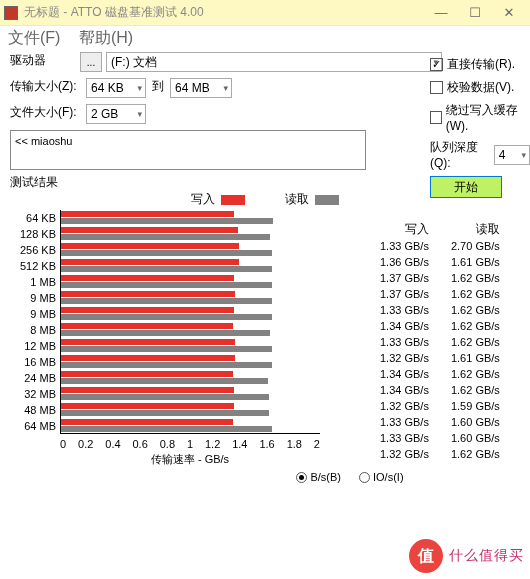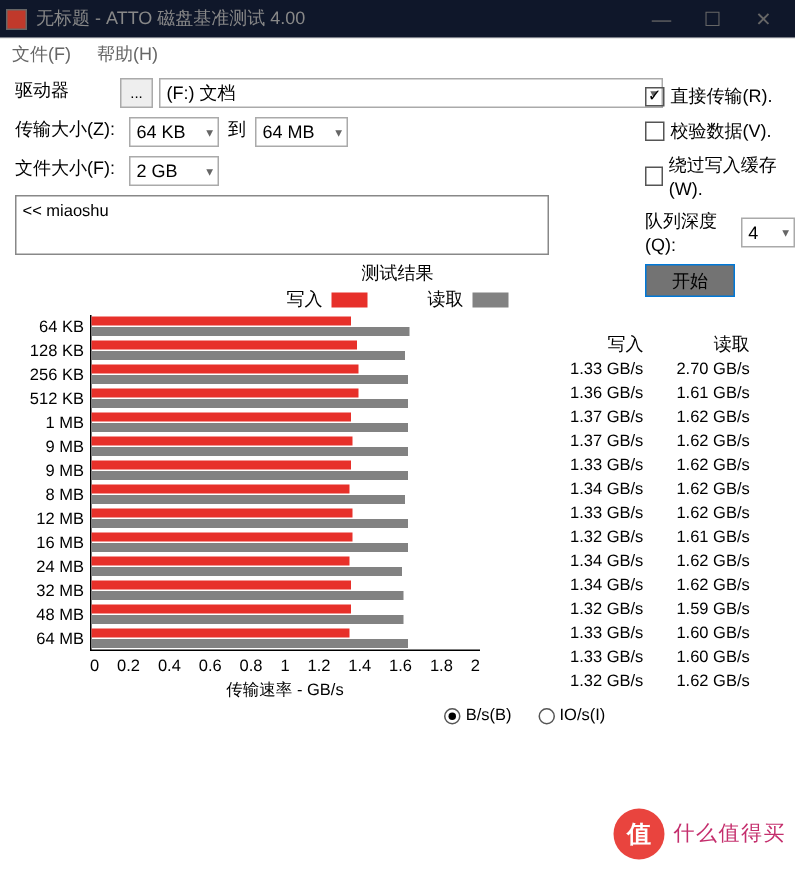--- a/index.html
+++ b/index.html
@@ -1,40 +1,40 @@
 <!DOCTYPE html>
 <html><head>
 <meta charset="utf-8">
 <style>
 * { box-sizing: border-box; margin: 0; padding: 0; font-family: "Microsoft YaHei", "SimSun", Arial, sans-serif; }
 body { width: 530px; height: 579px; background: #fff; font-size: 12px; color: #000; overflow: hidden; position: relative; }
-.titlebar { height: 26px; background: #0f172a; display: flex; align-items: center; padding: 0 4px; border-bottom: 1px solid #e8e8e8; }
+.titlebar { height: 26px; background: #fef9c3; display: flex; align-items: center; padding: 0 4px; border-bottom: 1px solid #e8e8e8; }
 .titlebar .app-icon { width: 14px; height: 14px; background: #c0392b; border: 1px solid #666; margin-right: 6px; }
 .titlebar .title { flex: 1; color: #888; font-size: 12px; }
 .titlebar .winbtn { width: 34px; height: 24px; display: flex; align-items: center; justify-content: center; color: #666; font-size: 13px; }
 .titlebar .winbtn.close { color: #666; }
-.menubar { height: 20px; padding: 2px 8px; color: #666; font-size: 12px; }
+.menubar { height: 20px; padding: 2px 8px; color: #666; font-size: 16px; }
 .menubar span { margin-right: 14px; }
 .content { padding: 6px 10px 0 10px; }
 .row { display: flex; align-items: flex-start; margin-bottom: 6px; }
 .lbl { width: 70px; font-size: 12px; }
 .btn-small { width: 22px; height: 20px; border: 1px solid #aaa; background: #eee; display: flex; align-items: center; justify-content: center; margin-right: 4px; font-size: 10px; }
 .select { height: 20px; border: 1px solid #aaa; background: #fff; display: flex; align-items: center; padding: 0 4px; position: relative; font-size: 12px; }
 .select .arrow { position: absolute; right: 3px; top: 50%; transform: translateY(-50%); font-size: 9px; color: #666; }
 .drive-sel { width: 336px; }
 .small-sel { width: 60px; }
 .mid-sel { width: 62px; }
 .right-col { position: absolute; left: 430px; top: 56px; }
 .chk-row { display: flex; align-items: center; margin-bottom: 6px; font-size: 12px; }
 .chk { width: 13px; height: 13px; border: 1px solid #555; margin-right: 4px; display: flex; align-items: center; justify-content: center; font-size: 11px; line-height: 1; }
 .qd-row { display: flex; align-items: center; margin-top: 2px; }
 .qd-row .select { width: 40px; margin-left: 4px; }
-.start-btn { width: 60px; height: 22px; border: 1px solid #0078d7; background: #737373; display: flex; align-items: center; justify-content: center; margin-top: 6px; font-size: 12px; }
+.start-btn { width: 72px; height: 22px; border: 1px solid #0078d7; background: #bef264; display: flex; align-items: center; justify-content: center; margin-top: 6px; font-size: 12px; }
 .path-box { width: 356px; height: 40px; border: 1px solid #888; margin: 6px 0 0 0; padding: 4px; font-size: 11px; }
-.result-title { text-align: center; margin-top: 4px; font-size: 12px; }
+.result-title { margin-top: 4px; font-size: 12px; }
 .legend { display: flex; justify-content: center; gap: 40px; margin-bottom: 2px; font-size: 12px; align-items: center; }
 .leg-item { display: flex; align-items: center; gap: 6px; }
 .leg-sw { width: 24px; height: 10px; }
 .leg-sw.red { background: #e7302a; }
 .leg-sw.gray { background: #828282; }
 .chart-area { display: flex; margin-top: 2px; }
 .ylabels { width: 50px; text-align: right; padding-right: 4px; font-size: 11px; }
 .ylabels div { height: 16px; line-height: 16px; }
 .bars { width: 260px; position: relative; }
 .bar-row { height: 16px; display: flex; align-items: center; position: relative; }

